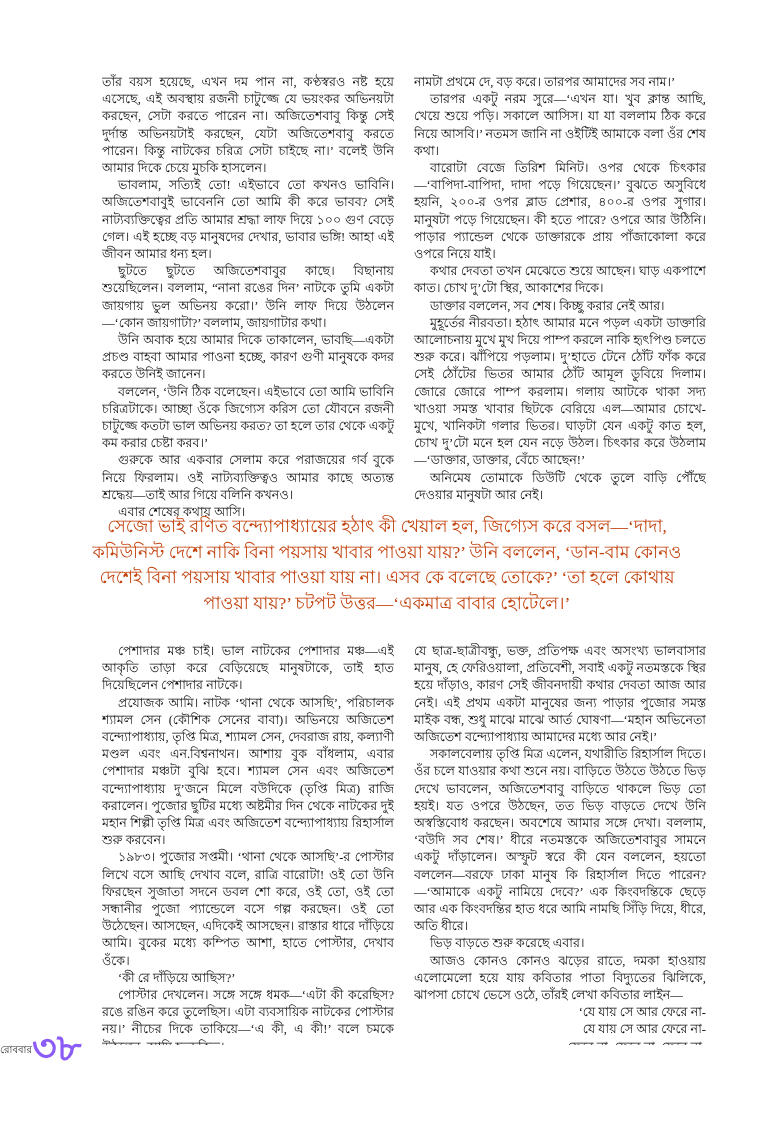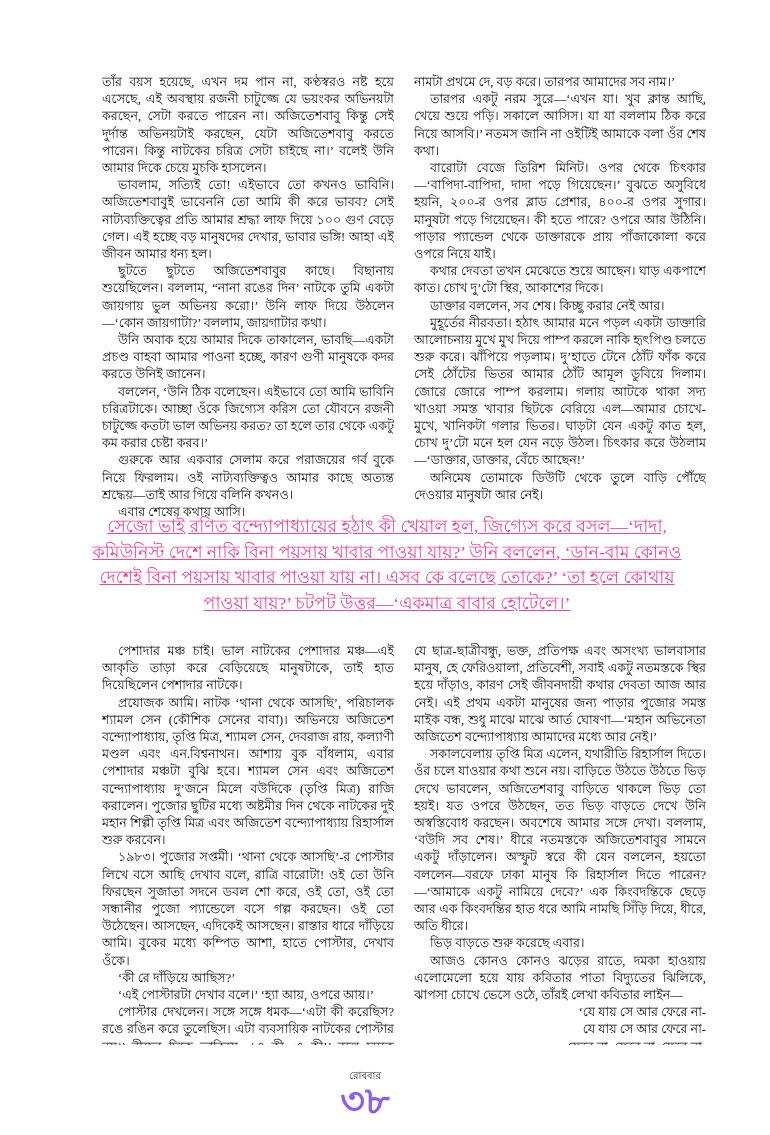--- a/index.html
+++ b/index.html
@@ -44,24 +44,24 @@
     top: 514px; left: 80px;
     width: 614px; height: 112px;
     text-align: center;
     font-size: 17.5px;
     line-height: 25.5px;
     font-weight: 500;
     overflow: hidden;
   }
   .footer {
     position: absolute;
-    top: 1068px; left: 0;
+    top: 1027px; left: 0;
     width: 730px;
     display: flex;
-    flex-direction: column;
+    flex-direction: row;
     align-items: center;
   }
   .footer .magazine-name {
     font-size: 10px;
     color: #2b2b2b;
     margin-bottom: -5px;
     z-index: 2;
   }
   .footer .page-number {
     font-size: 38px;
@@ -89,29 +89,28 @@
         <p class="para">নামটা প্রথমে দে, বড় করে। তারপর আমাদের সব নাম।’</p>
         <p class="para indent">তারপর একটু নরম সুরে—‘এখন যা। খুব ক্লান্ত আছি, খেয়ে শুয়ে পড়ি। সকালে আসিস। যা যা বললাম ঠিক করে নিয়ে আসবি।’ নতমস জানি না ওইটিই আমাকে বলা ওঁর শেষ কথা।</p>
         <p class="para indent">বারোটা বেজে তিরিশ মিনিট। ওপর থেকে চিৎকার—‘বাপিদা-বাপিদা, দাদা পড়ে গিয়েছেন।’ বুঝতে অসুবিধে হয়নি, ২০০-র ওপর ব্লাড প্রেশার, ৪০০-র ওপর সুগার। মানুষটা পড়ে গিয়েছেন। কী হতে পারে? ওপরে আর উঠিনি। পাড়ার প্যান্ডেল থেকে ডাক্তারকে প্রায় পাঁজাকোলা করে ওপরে নিয়ে যাই।</p>
         <p class="para indent">কথার দেবতা তখন মেঝেতে শুয়ে আছেন। ঘাড় একপাশে কাত। চোখ দু’টো স্থির, আকাশের দিকে।</p>
         <p class="para indent">ডাক্তার বললেন, সব শেষ। কিচ্ছু করার নেই আর।</p>
         <p class="para indent">মুহূর্তের নীরবতা। হঠাৎ আমার মনে পড়ল একটা ডাক্তারি আলোচনায় মুখে মুখ দিয়ে পাম্প করলে নাকি হৃৎপিণ্ড চলতে শুরু করে। ঝাঁপিয়ে পড়লাম। দু’হাতে টেনে ঠোঁট ফাঁক করে সেই ঠোঁটের ভিতর আমার ঠোঁট আমূল ডুবিয়ে দিলাম। জোরে জোরে পাম্প করলাম। গলায় আটকে থাকা সদ্য খাওয়া সমস্ত খাবার ছিটকে বেরিয়ে এল—আমার চোখে-মুখে, খানিকটা গলার ভিতর। ঘাড়টা যেন একটু কাত হল, চোখ দু’টো মনে হল যেন নড়ে উঠল। চিৎকার করে উঠলাম—‘ডাক্তার, ডাক্তার, বেঁচে আছেন!’</p>
         <p class="para indent">অনিমেষ তোমাকে ডিউটি থেকে তুলে বাড়ি পৌঁছে দেওয়ার মানুষটা আর নেই।</p>
       </div>
   </div>
 
-  <div class="pullquote" style="color: #ec4899; text-decoration: underline;">সেজো ভাই রণিত বন্দ্যোপাধ্যায়ের হঠাৎ কী খেয়াল হল, জিগ্যেস করে বসল—‘দাদা, কমিউনিস্ট দেশে নাকি বিনা পয়সায় খাবার পাওয়া যায়?’ উনি বললেন, ‘ডান-বাম কোনও দেশেই বিনা পয়সায় খাবার পাওয়া যায় না। এসব কে বলেছে তোকে?’ ‘তা হলে কোথায় পাওয়া যায়?’ চটপট উত্তর—‘একমাত্র বাবার হোটেলে।’</div>
+  <div class="pullquote" style="color: #c2410c;">সেজো ভাই রণিত বন্দ্যোপাধ্যায়ের হঠাৎ কী খেয়াল হল, জিগ্যেস করে বসল—‘দাদা, কমিউনিস্ট দেশে নাকি বিনা পয়সায় খাবার পাওয়া যায়?’ উনি বললেন, ‘ডান-বাম কোনও দেশেই বিনা পয়সায় খাবার পাওয়া যায় না। এসব কে বলেছে তোকে?’ ‘তা হলে কোথায় পাওয়া যায়?’ চটপট উত্তর—‘একমাত্র বাবার হোটেলে।’</div>
 
   <div class="bottom-section">
     <div class="col">
         <p class="para indent">পেশাদার মঞ্চ চাই। ভাল নাটকের পেশাদার মঞ্চ—এই আকৃতি তাড়া করে বেড়িয়েছে মানুষটাকে, তাই হাত দিয়েছিলেন পেশাদার নাটকে।</p>
         <p class="para indent">প্রযোজক আমি। নাটক ‘থানা থেকে আসছি’, পরিচালক শ্যামল সেন (কৌশিক সেনের বাবা)। অভিনয়ে অজিতেশ বন্দ্যোপাধ্যায়, তৃপ্তি মিত্র, শ্যামল সেন, দেবরাজ রায়, কল্যাণী মণ্ডল এবং এন.বিশ্বনাথন। আশায় বুক বাঁধলাম, এবার পেশাদার মঞ্চটা বুঝি হবে। শ্যামল সেন এবং অজিতেশ বন্দ্যোপাধ্যায় দু’জনে মিলে বউদিকে (তৃপ্তি মিত্র) রাজি করালেন। পুজোর ছুটির মধ্যে অষ্টমীর দিন থেকে নাটকের দুই মহান শিল্পী তৃপ্তি মিত্র এবং অজিতেশ বন্দ্যোপাধ্যায় রিহার্সাল শুরু করবেন।</p>
         <p class="para indent">১৯৮৩। পুজোর সপ্তমী। ‘থানা থেকে আসছি’-র পোস্টার লিখে বসে আছি দেখাব বলে, রাত্রি বারোটা! ওই তো উনি ফিরছেন সুজাতা সদনে ডবল শো করে, ওই তো, ওই তো সন্ধানীর পুজো প্যান্ডেলে বসে গল্প করছেন। ওই তো উঠেছেন। আসছেন, এদিকেই আসছেন। রাস্তার ধারে দাঁড়িয়ে আমি। বুকের মধ্যে কম্পিত আশা, হাতে পোস্টার, দেখাব ওঁকে।</p>
         <p class="para indent">‘কী রে দাঁড়িয়ে আছিস?’</p>
-        <p class="para indent">‘এই পোস্টারটা দেখাব বলে।’ ‘হ্যা আয়, ওপরে আয়।’</p>
         <p class="para indent">পোস্টার দেখলেন। সঙ্গে সঙ্গে ধমক—‘এটা কী করেছিস? রঙে রঙিন করে তুলেছিস। এটা ব্যবসায়িক নাটকের পোস্টার নয়।’ নীচের দিকে তাকিয়ে—‘এ কী, এ কী!’ বলে চমকে উঠলেন, আমি হতচকিত।</p>
       </div>
     <div class="col">
         <p class="para">যে ছাত্র-ছাত্রীবন্ধু, ভক্ত, প্রতিপক্ষ এবং অসংখ্য ভালবাসার মানুষ, হে ফেরিওয়ালা, প্রতিবেশী, সবাই একটু নতমস্তকে স্থির হয়ে দাঁড়াও, কারণ সেই জীবনদায়ী কথার দেবতা আজ আর নেই। এই প্রথম একটা মানুষের জন্য পাড়ার পুজোর সমস্ত মাইক বন্ধ, শুধু মাঝে মাঝে আর্ত ঘোষণা—‘মহান অভিনেতা অজিতেশ বন্দ্যোপাধ্যায় আমাদের মধ্যে আর নেই।’</p>
         <p class="para indent">সকালবেলায় তৃপ্তি মিত্র এলেন, যথারীতি রিহার্সাল দিতে। ওঁর চলে যাওয়ার কথা শুনে নয়। বাড়িতে উঠতে উঠতে ভিড় দেখে ভাবলেন, অজিতেশবাবু বাড়িতে থাকলে ভিড় তো হয়ই। যত ওপরে উঠছেন, তত ভিড় বাড়তে দেখে উনি অস্বস্তিবোধ করছেন। অবশেষে আমার সঙ্গে দেখা। বললাম, ‘বউদি সব শেষ।’ ধীরে নতমস্তকে অজিতেশবাবুর সামনে একটু দাঁড়ালেন। অস্ফুট স্বরে কী যেন বললেন, হয়তো বললেন—বরফে ঢাকা মানুষ কি রিহার্সাল দিতে পারেন?—‘আমাকে একটু নামিয়ে দেবে?’ এক কিংবদন্তিকে ছেড়ে আর এক কিংবদন্তির হাত ধরে আমি নামছি সিঁড়ি দিয়ে, ধীরে, অতি ধীরে।</p>
         <p class="para indent">ভিড় বাড়তে শুরু করেছে এবার।</p>
         <p class="para indent">আজও কোনও কোনও ঝড়ের রাতে, দমকা হাওয়ায় এলোমেলো হয়ে যায় কবিতার পাতা বিদ্যুতের ঝিলিকে, ঝাপসা চোখে ভেসে ওঠে, তাঁরই লেখা কবিতার লাইন—</p>
         <p class="para poem">‘যে যায় সে আর ফেরে না-</p>
         <p class="para poem">যে যায় সে আর ফেরে না-</p>
         <p class="para poem">ফেরে না, ফেরে না, ফেরে না-</p>

